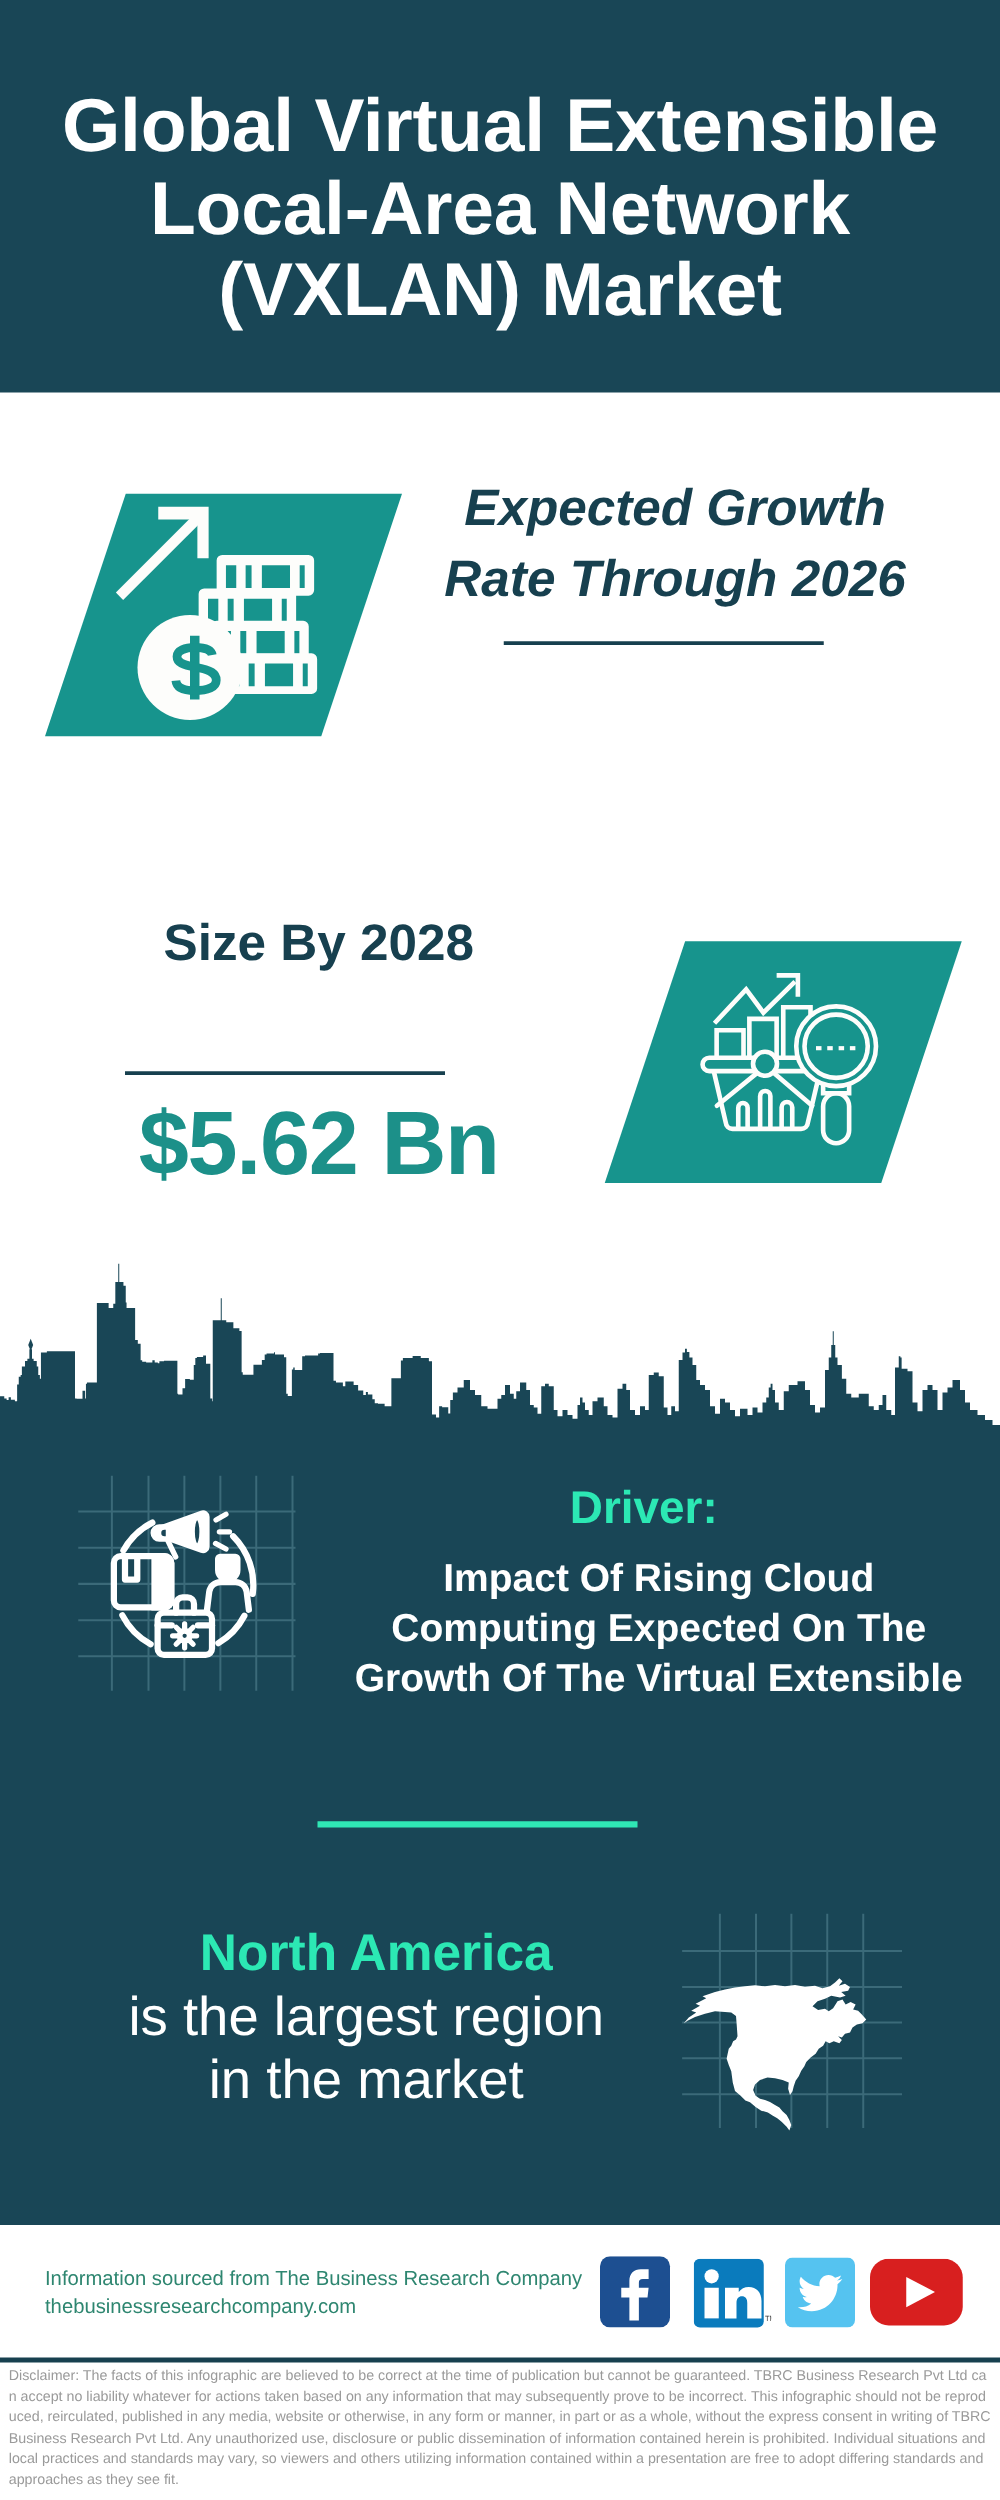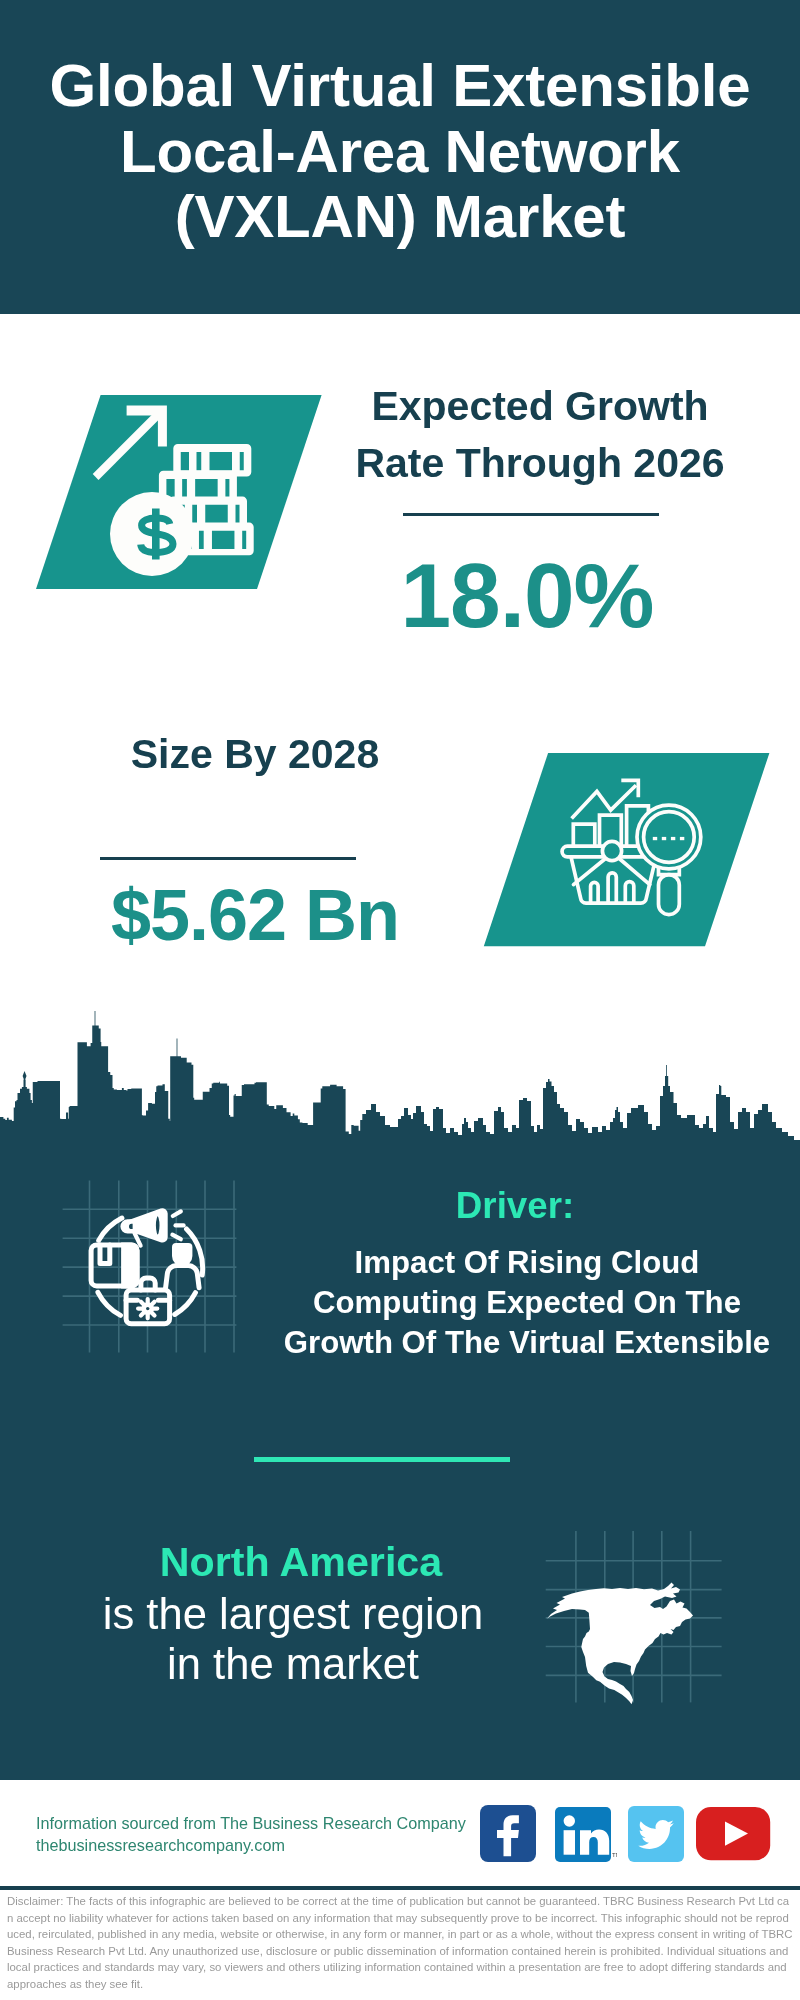--- a/index.html
+++ b/index.html
@@ -5,21 +5,21 @@
   html,body{margin:0;padding:0;}
   body{width:800px;height:2000px;background:#ffffff;
        font-family:"Liberation Sans",sans-serif;overflow:hidden;
        -webkit-font-smoothing:antialiased;}
   .page{position:relative;width:800px;height:2000px;overflow:hidden;}
 
   
   .header{position:absolute;left:0;top:0;width:800px;height:314px;background:#194656;}
   .header .title{position:absolute;left:0;top:0;width:800px;
         color:#ffffff;font-size:60px;font-weight:bold;line-height:65.5px;
-        text-align:center;letter-spacing:-0.2px;padding-top:53px;box-sizing:border-box;}
+        text-align:center;letter-spacing:-0.2px;padding-top:68px;box-sizing:border-box;}
 
   
   .para{position:absolute;}
   .stat-head{position:absolute;color:#17404F;font-size:41px;font-weight:bold;
         line-height:57px;text-align:center;}
   .rule{position:absolute;height:3px;background:#17404F;}
   .stat-val{position:absolute;color:#1C9089;font-size:91px;font-weight:bold;
         text-align:center;line-height:91px;letter-spacing:-1px;}
 
   
@@ -71,26 +71,25 @@
       <path fill="none" stroke="#17948D" stroke-width="7.0" stroke-linecap="butt" stroke-linejoin="round" d="M139.8 134.0
                C139.0 130.0 133.8 127.9 125.9 127.9
                C118.0 127.9 111.6 130.5 111.6 135.2
                C111.6 139.9 115.9 142.0 126.6 143.8
                C138.8 145.9 143.0 149.0 143.0 154.1
                C143.0 159.7 136.1 162.5 125.9 162.5
                C116.4 162.5 111.2 159.7 110.7 154.5"></path>
     </g>
   </svg>
 
-  <div class="stat-head" style="left:340px;top:378px;width:400px;">
+  <div class="stat-head" style="left:340px;top:378px;width:400px;font-style:italic;">
     <div>Expected Growth</div>
     <div>Rate Through 2026</div>
   </div>
   <div class="rule" style="left:403px;top:513px;width:256px;"></div>
-  <div class="stat-val" style="left:337px;top:550px;width:380px;">18.0%</div>
 
   <div class="stat-head" style="left:55px;top:726px;width:400px;">
     <div>Size By 2028</div>
   </div>
   <div class="rule" style="left:100px;top:857px;width:256px;"></div>
   <div class="stat-val" style="left:58px;top:879px;width:394px;font-size:72px;line-height:72px;">$5.62 Bn</div>
 
   <svg class="para" style="left:478px;top:748px;" width="300" height="205" viewBox="0 0 300 205">
     <polygon points="70.1,5 291.4,5 227.0,198.3 5.8,198.3" fill="#17948D"></polygon>
     <g fill="none" stroke="#fdfdfb" stroke-width="3.7" stroke-linecap="butt" stroke-linejoin="miter">

